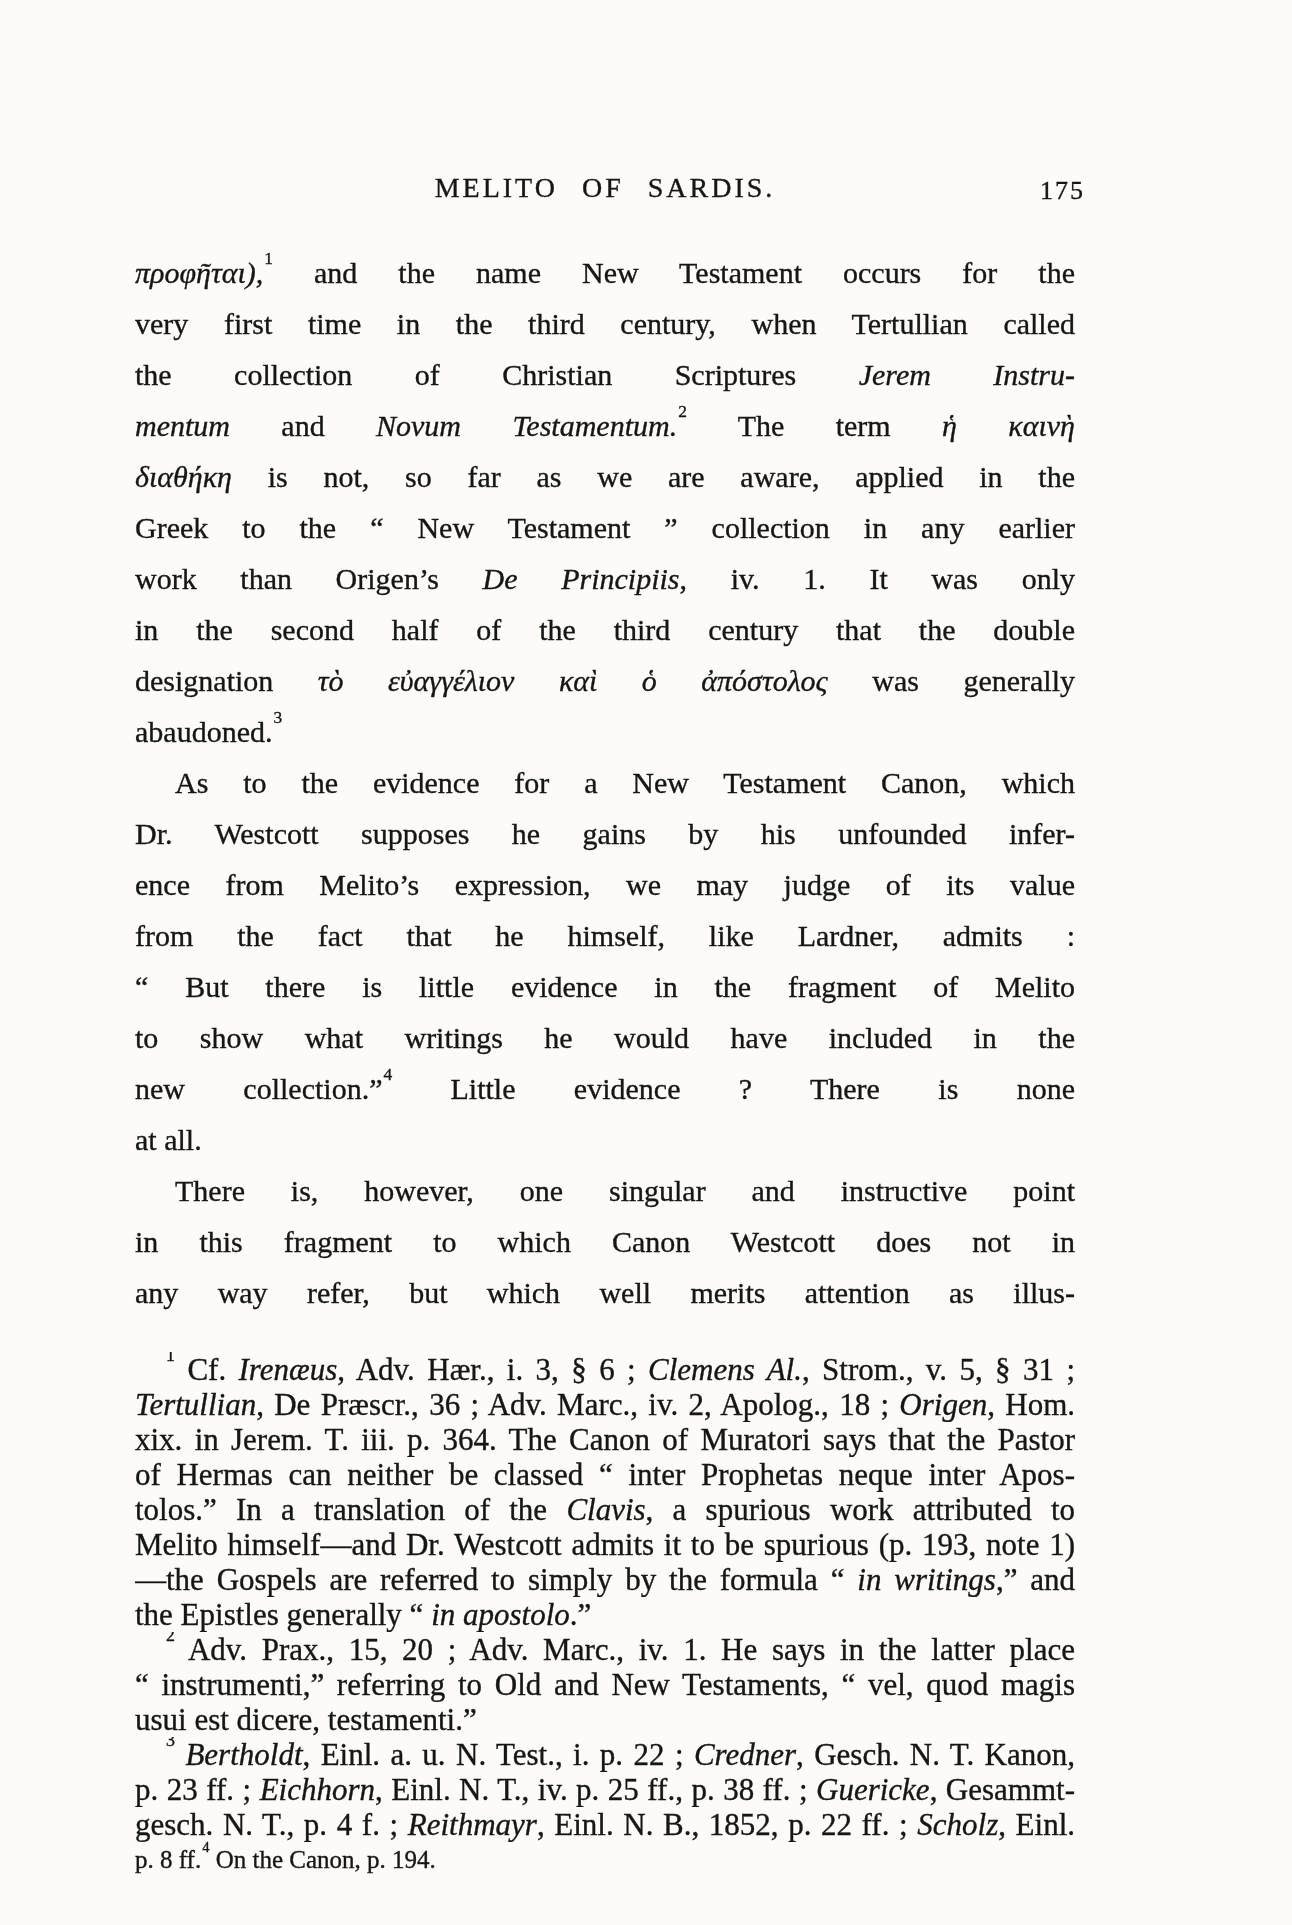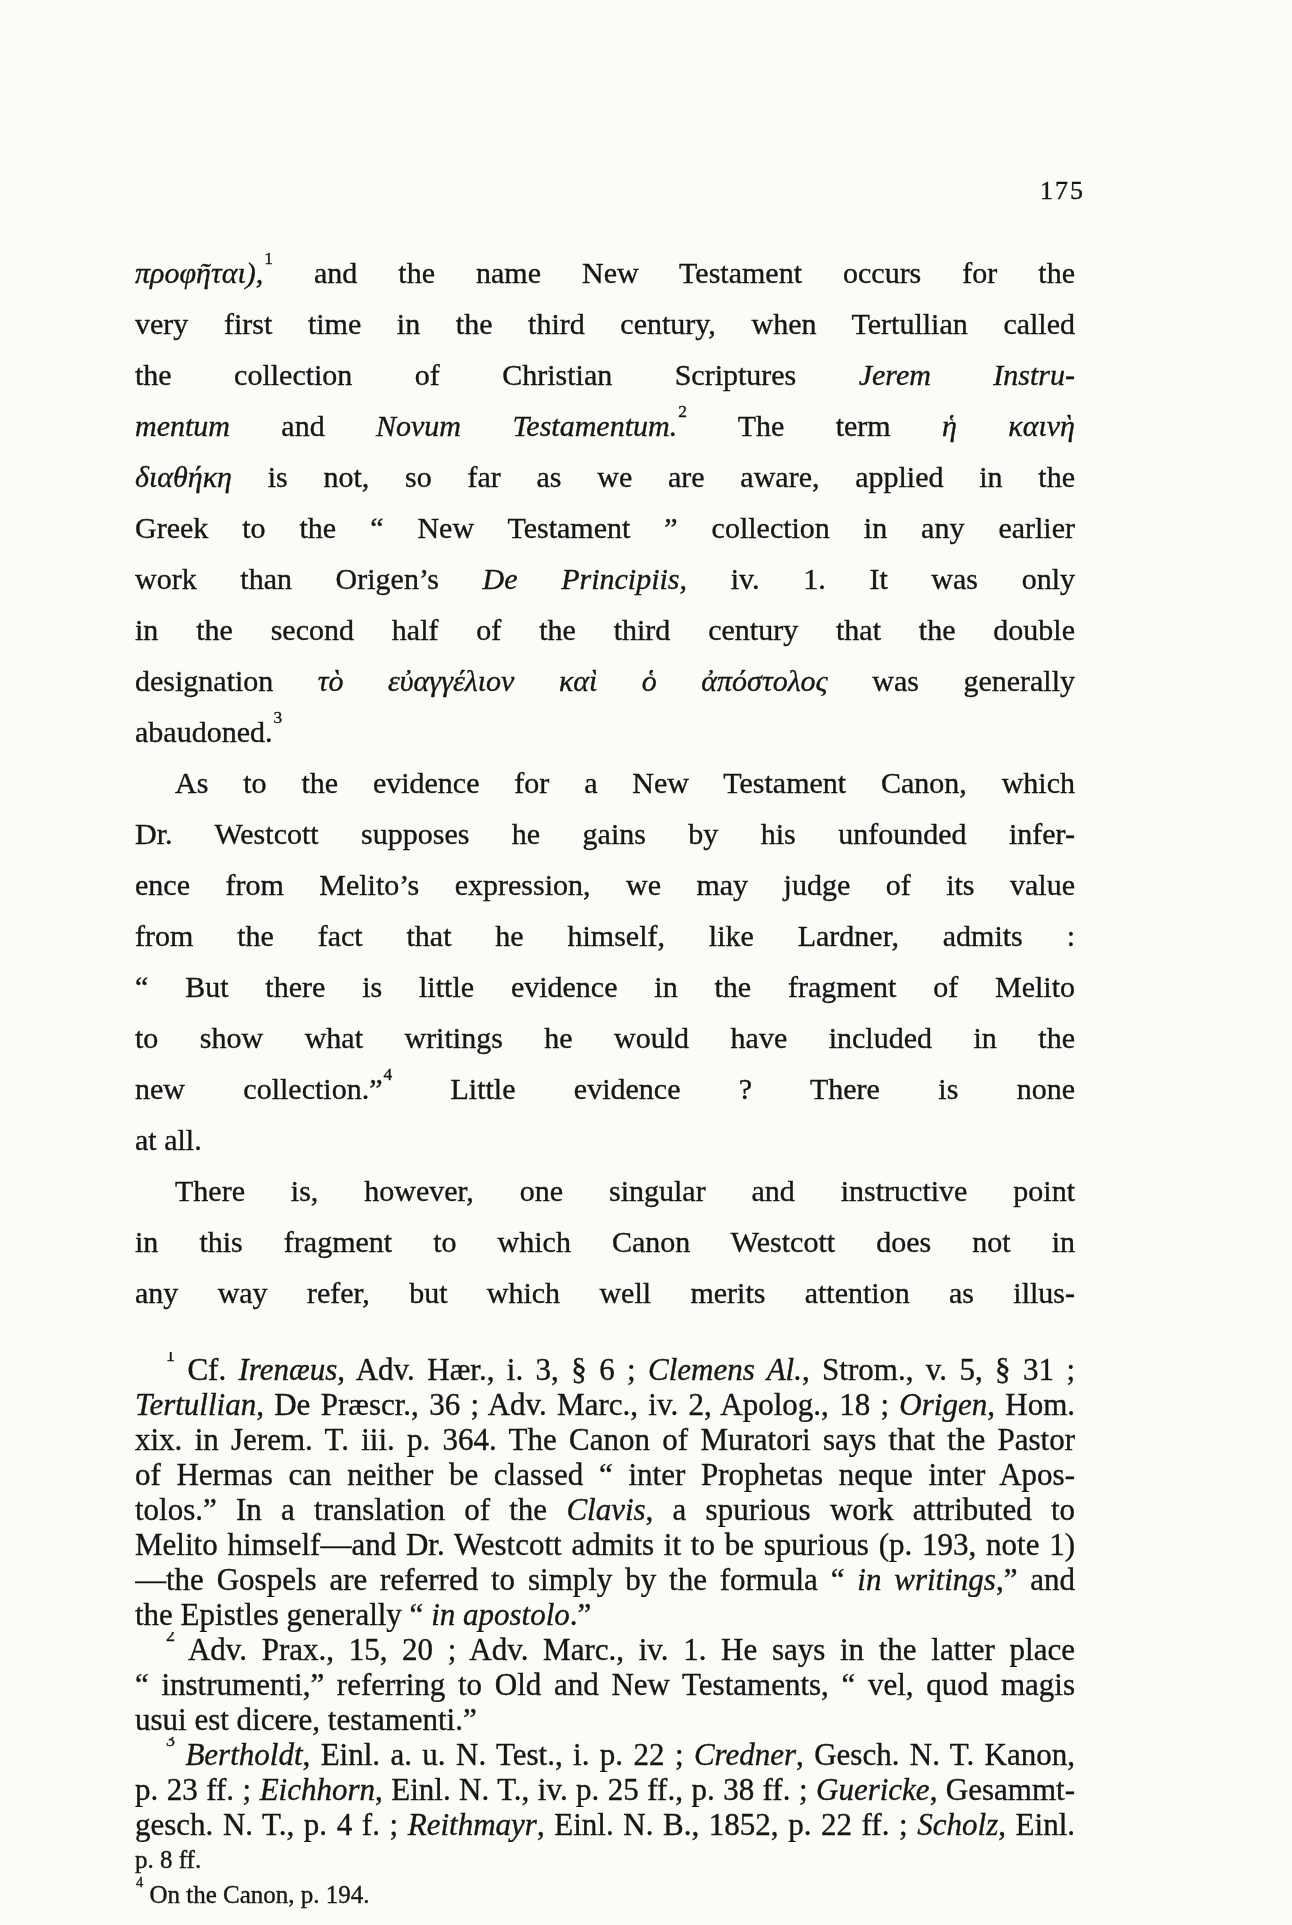--- a/index.html
+++ b/index.html
@@ -54,37 +54,37 @@
     overflow: hidden;
   }
   .fn-line.indent { text-indent: 30px; }
   .jl { text-align: justify; text-align-last: justify; }
   .ll { text-align: left; text-align-last: left; }
   .fn-last-row {
     display: flex;
     font-size: 25px;
     line-height: 35px;
     height: 35px;
-    flex-direction: column;
   }
   .fn-last-right { padding-right: 95px; }
   i.gk { font-style: italic; }
   sup {
     font-size: 0.58em;
     line-height: 0;
     position: relative;
     top: -0.45em;
     margin-left: 1px;
   }
 </style>
 </head>
 <body>
 
 <div class="page" style="background: rgb(252, 251, 248); color: rgb(22, 22, 22);">
   <div class="column header-row">
+    <span class="running-title">MELITO OF SARDIS.</span>
     <span class="page-number">175</span>
   </div>
 
   <div class="column body-block" id="body-text">
       <div class="body-line jl"><i class="gk">προφῆται),</i><sup>1</sup> and the name New Testament occurs for the</div>
       <div class="body-line jl">very first time in the third century, when Tertullian called</div>
       <div class="body-line jl">the collection of Christian Scriptures <i>Jerem Instru-</i></div>
       <div class="body-line jl"><i>mentum</i> and <i>Novum Testamentum.</i><sup>2</sup> The term <i class="gk">ἡ καινὴ</i></div>
       <div class="body-line jl"><i class="gk">διαθήκη</i> is not, so far as we are aware, applied in the</div>
       <div class="body-line jl">Greek to the “ New Testament ” collection in any earlier</div>

